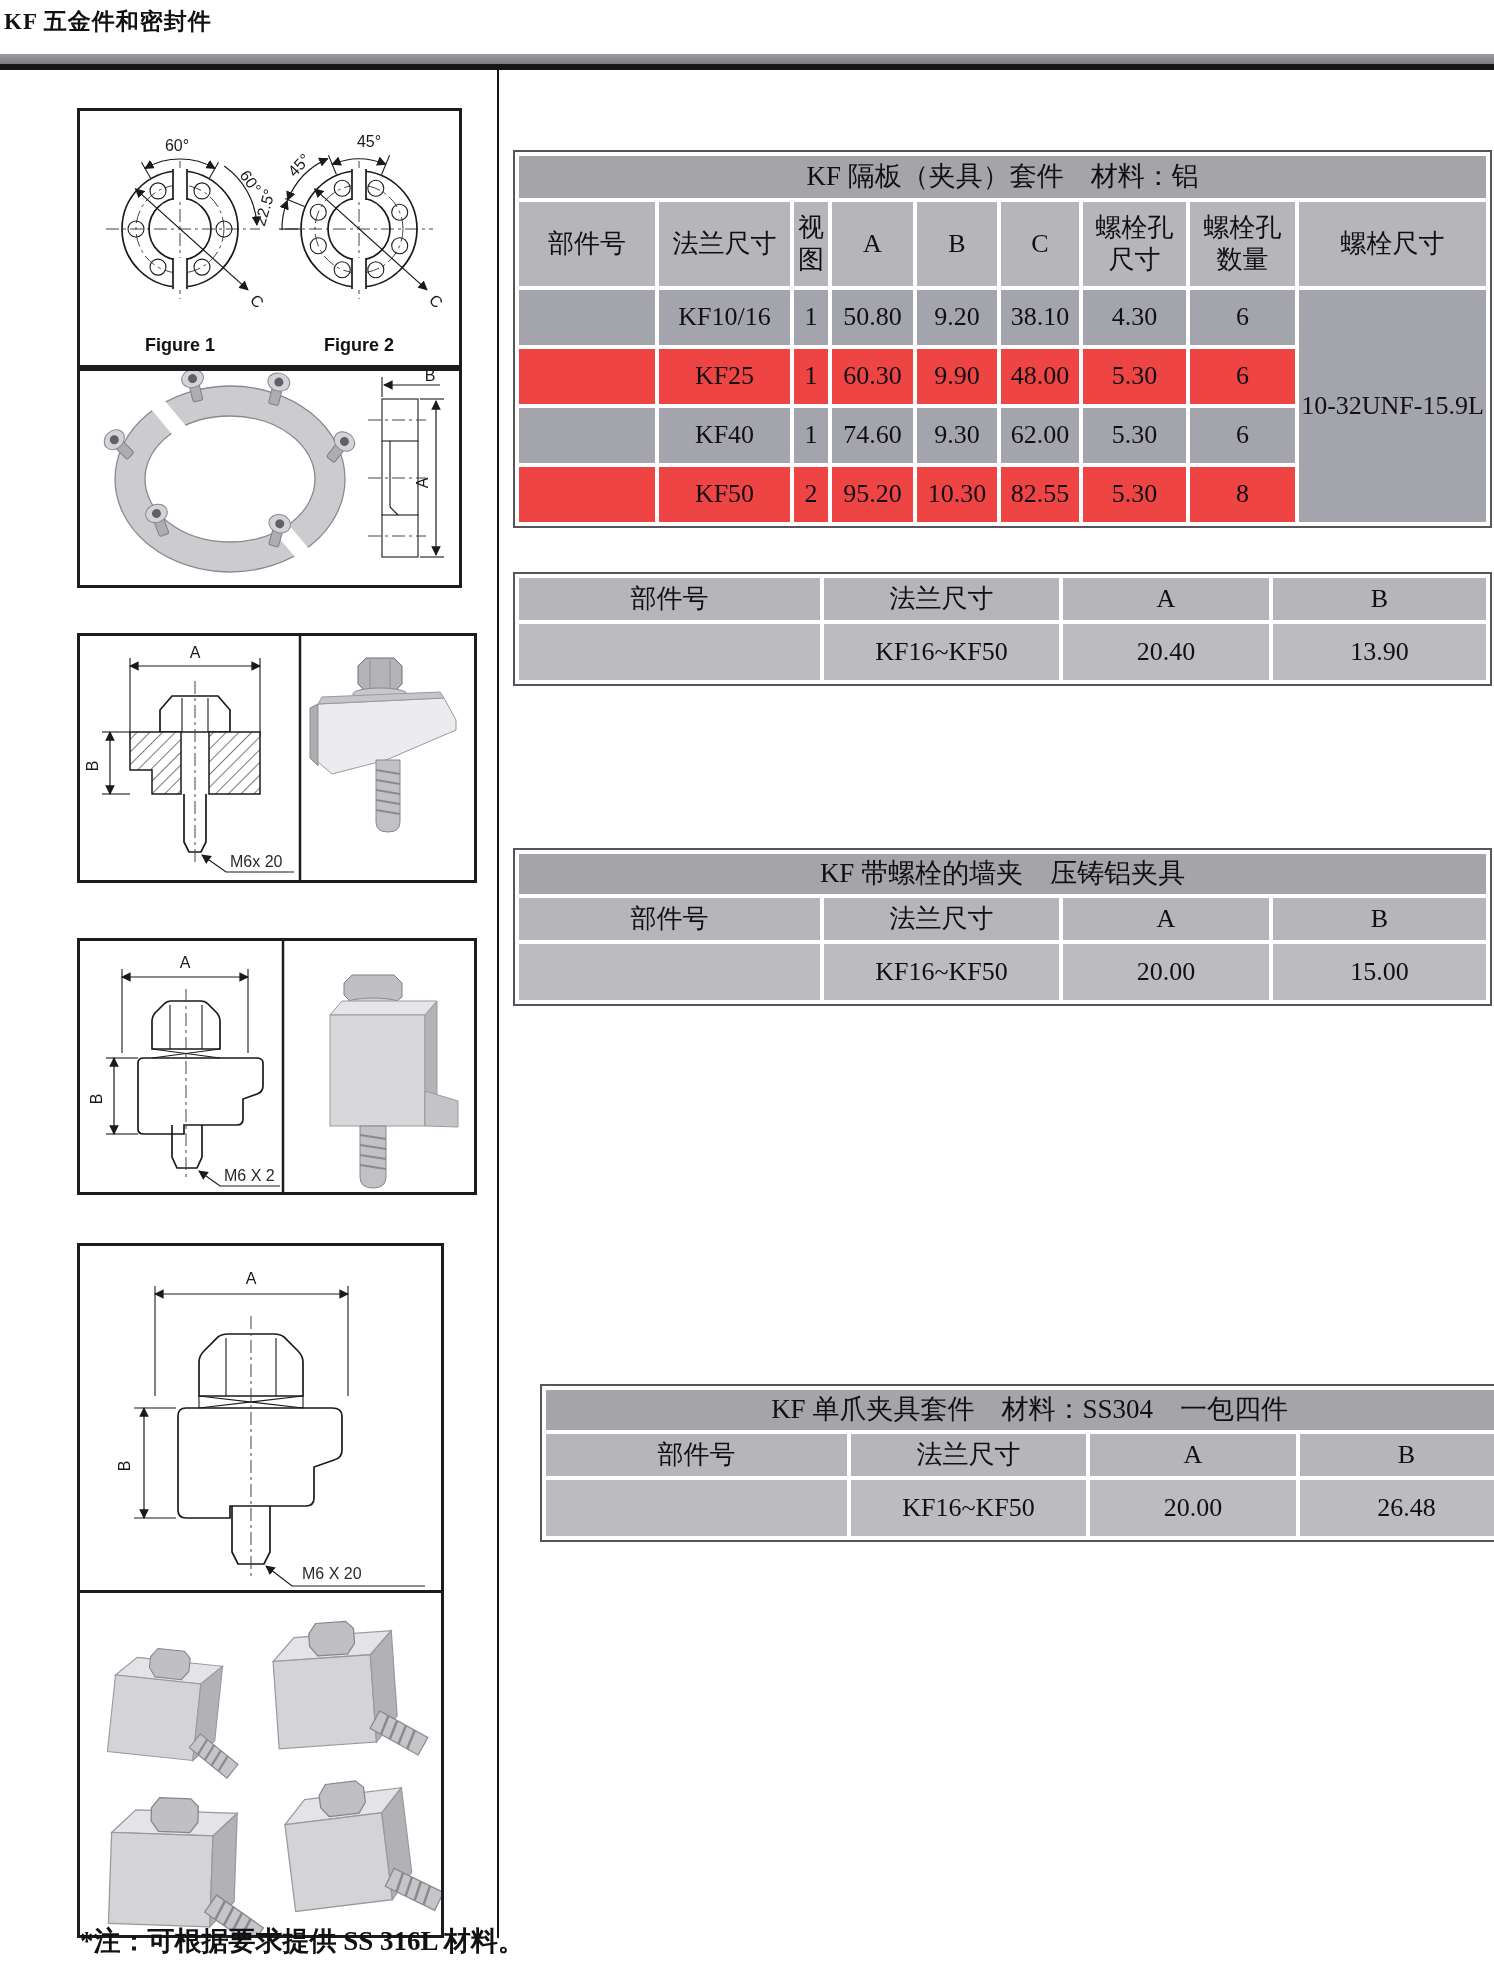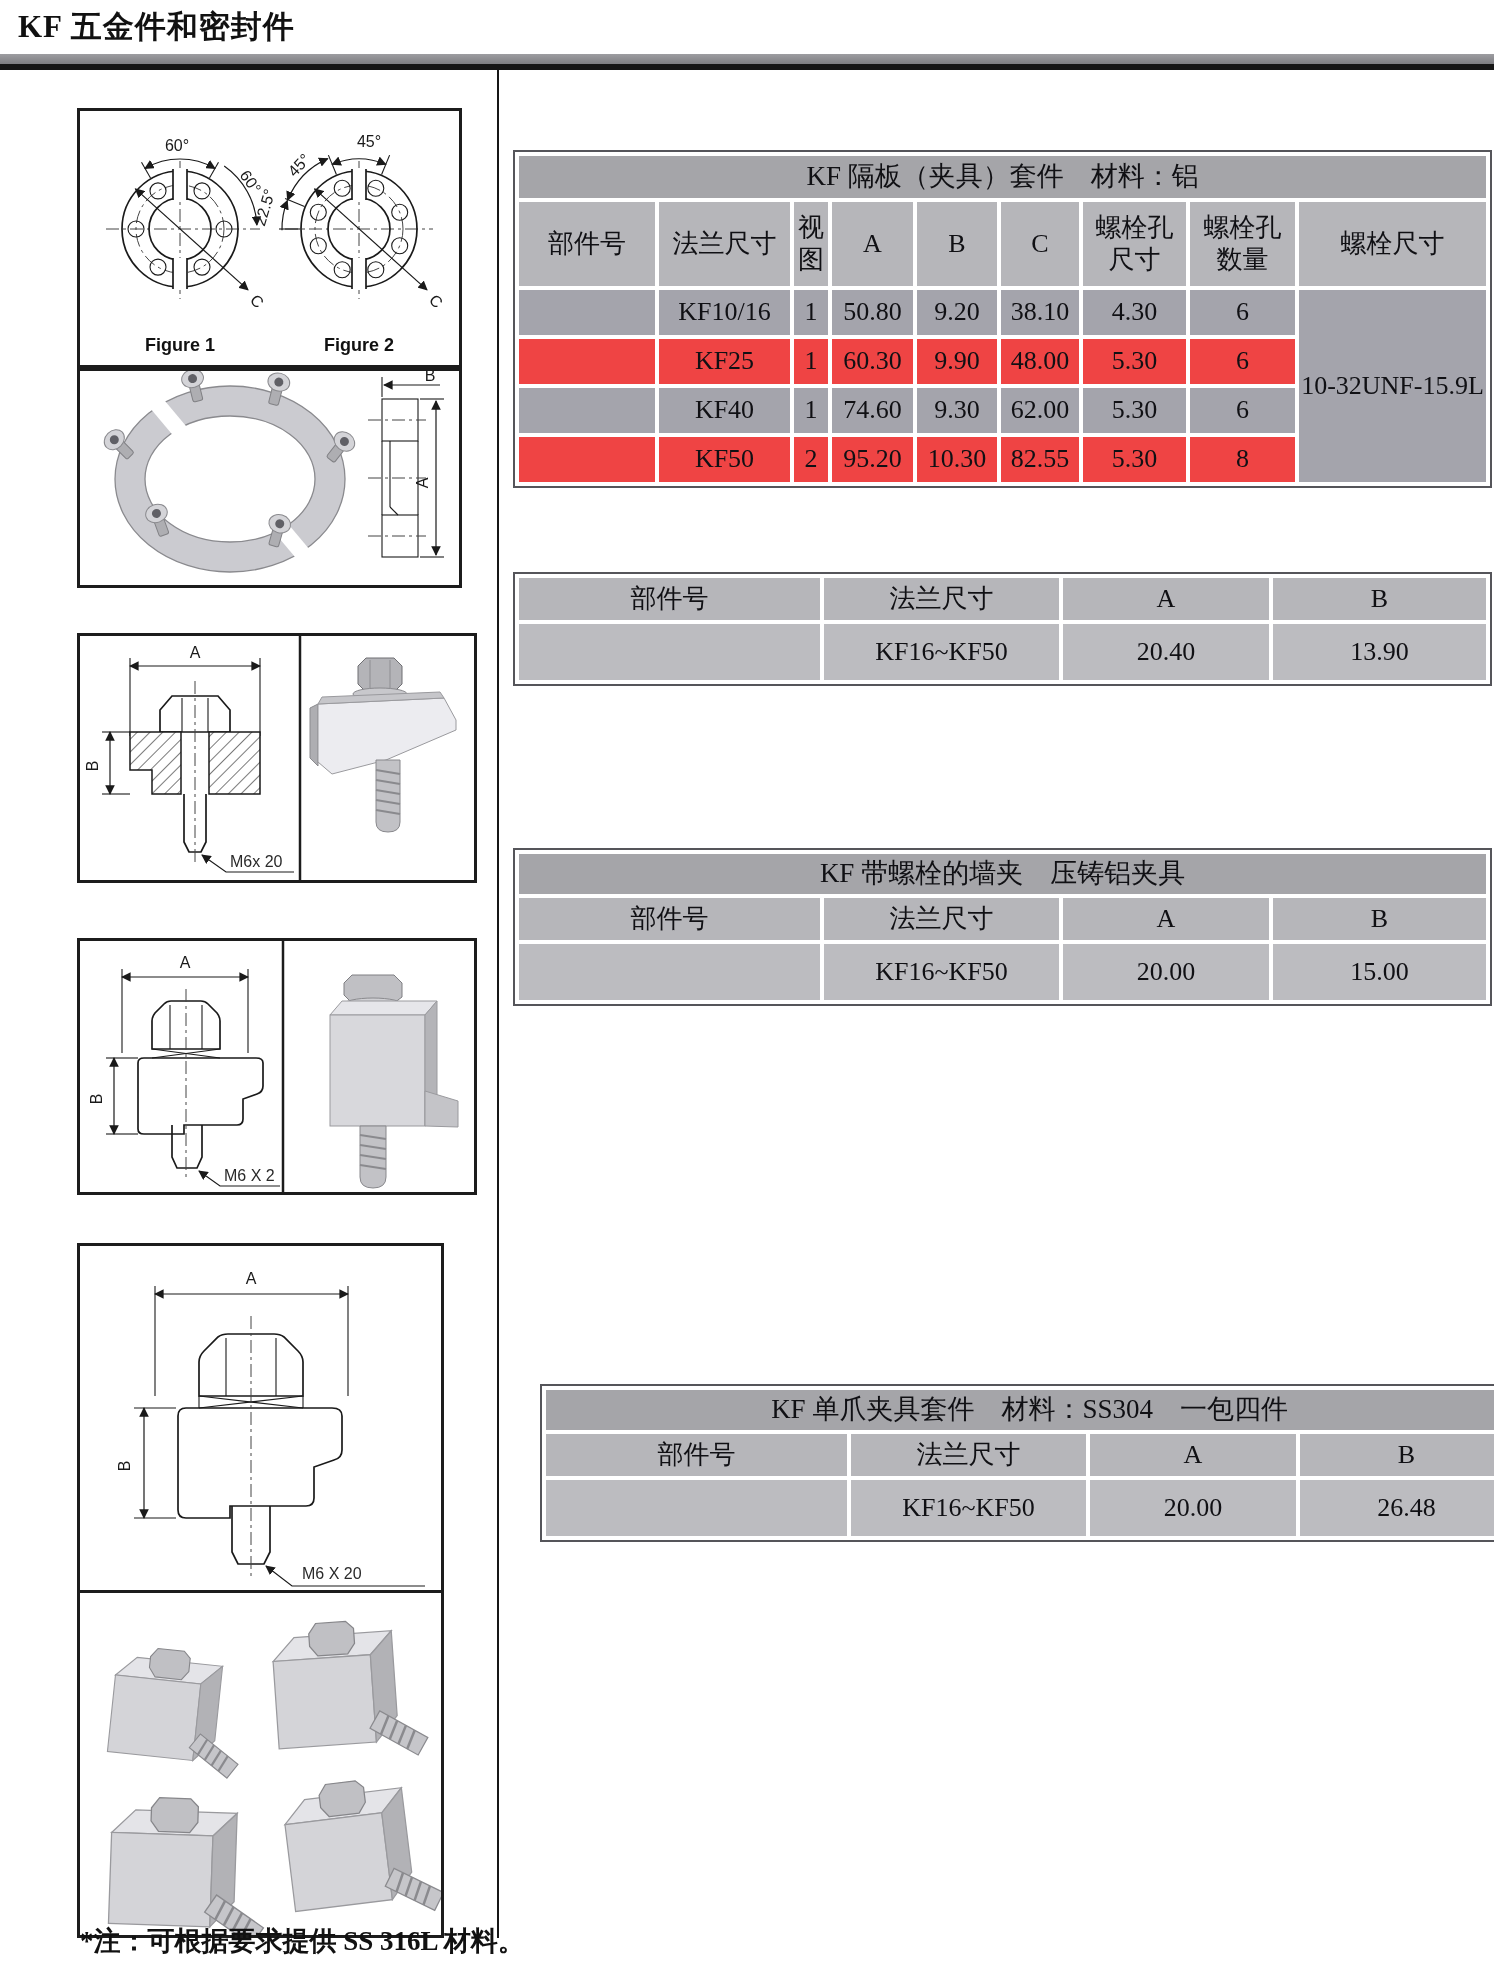--- a/index.html
+++ b/index.html
@@ -1,38 +1,38 @@
 <!DOCTYPE html>
 <html><head>
 <meta charset="utf-8">
 <style>
   html,body{margin:0;padding:0;background:#ffffff;}
   .page{position:relative;width:1494px;height:1987px;background:#fff;overflow:hidden;
         font-family:"Liberation Serif","DejaVu Serif",serif;color:#111;}
   .abs{position:absolute;}
-  .pg-title{left:18px;top:6px;font-size:31px;font-weight:bold;letter-spacing:1px;}
+  .pg-title{left:4px;top:6px;font-size:23px;font-weight:bold;letter-spacing:1px;}
   .top-bar{left:0;top:54px;width:1494px;height:10px;background:linear-gradient(#9d9da1,#7e7e82);
            border-bottom:6px solid #161616;}
   .v-divider{left:497px;top:70px;width:2px;height:1868px;background:#161616;}
   .footnote{left:80px;top:1923px;font-size:27px;font-weight:bold;}
   .figbox{position:absolute;border:3px solid #1c1c1c;background:#fff;box-sizing:border-box;}
   .figbox svg{display:block;width:100%;height:100%;}
 
   .tbl-wrap{position:absolute;width:975px;}
   table.gtbl{border-collapse:separate;border-spacing:4px;width:100%;table-layout:fixed;
              background:#fff;border:2px solid #55555a;}
   td.c{text-align:center;vertical-align:middle;font-size:26px;color:#101014;
        padding:0 2px;line-height:1.25;overflow:hidden;}
   td.title{background:#a5a5a9;font-size:27px;}
   td.hdr{background:#b6b6ba;}
   td.dark{background:#a4a4ac;}
   td.light{background:#ef4444;}
   td.rowl{background:#bcbcc0;}
   td.boltsize{word-break:break-all;line-height:1.9;}
-  tr.rt{height:42px;} tr.rh{height:84px;} tr.rd{height:45px;}
+  tr.rt{height:42px;} tr.rh{height:84px;} tr.rd{height:55px;}
   tr.rt2{height:40px;} tr.rh2{height:42px;} tr.rd2{height:56px;}
 
   
   .ln{stroke:#1a1a1a;stroke-width:1.7;fill:none;}
   .thin{stroke:#1a1a1a;stroke-width:1.1;fill:none;}
   .cl{stroke:#444;stroke-width:1;fill:none;stroke-dasharray:13 4 3 4;}
   .dim{stroke:#1a1a1a;stroke-width:1.2;fill:none;}
   text.dt{font-family:"Liberation Sans","DejaVu Sans",sans-serif;font-size:16px;fill:#1a1a1a;text-anchor:middle;}
   text.ds{font-family:"Liberation Sans","DejaVu Sans",sans-serif;font-size:16px;fill:#2a2a2a;text-anchor:start;}
   text.cap{font-family:"Liberation Sans","DejaVu Sans",sans-serif;font-weight:bold;font-size:18px;fill:#111;text-anchor:middle;}

